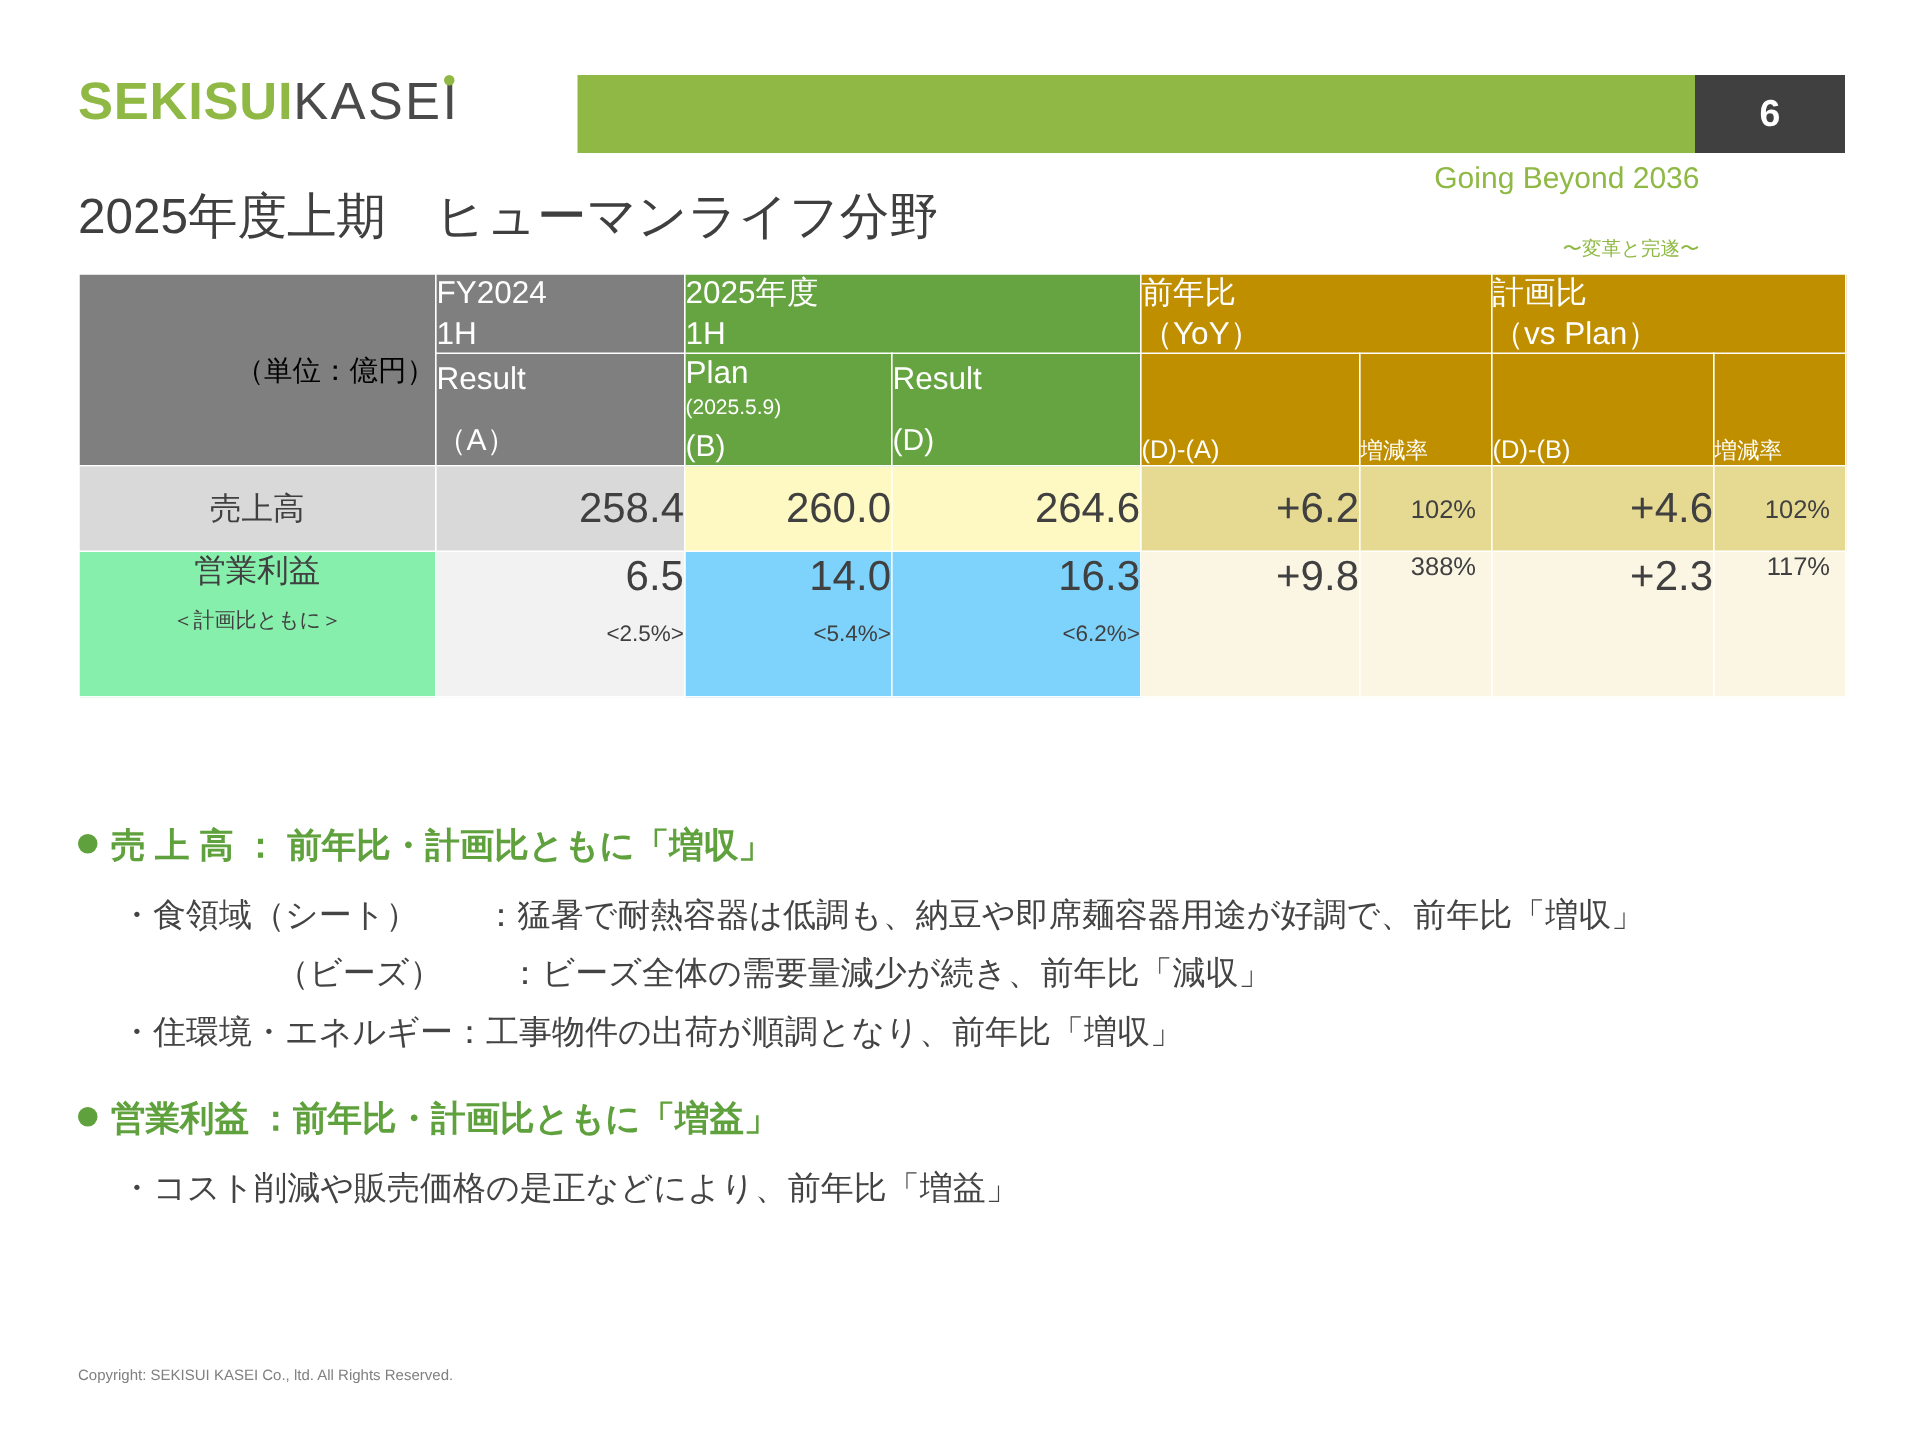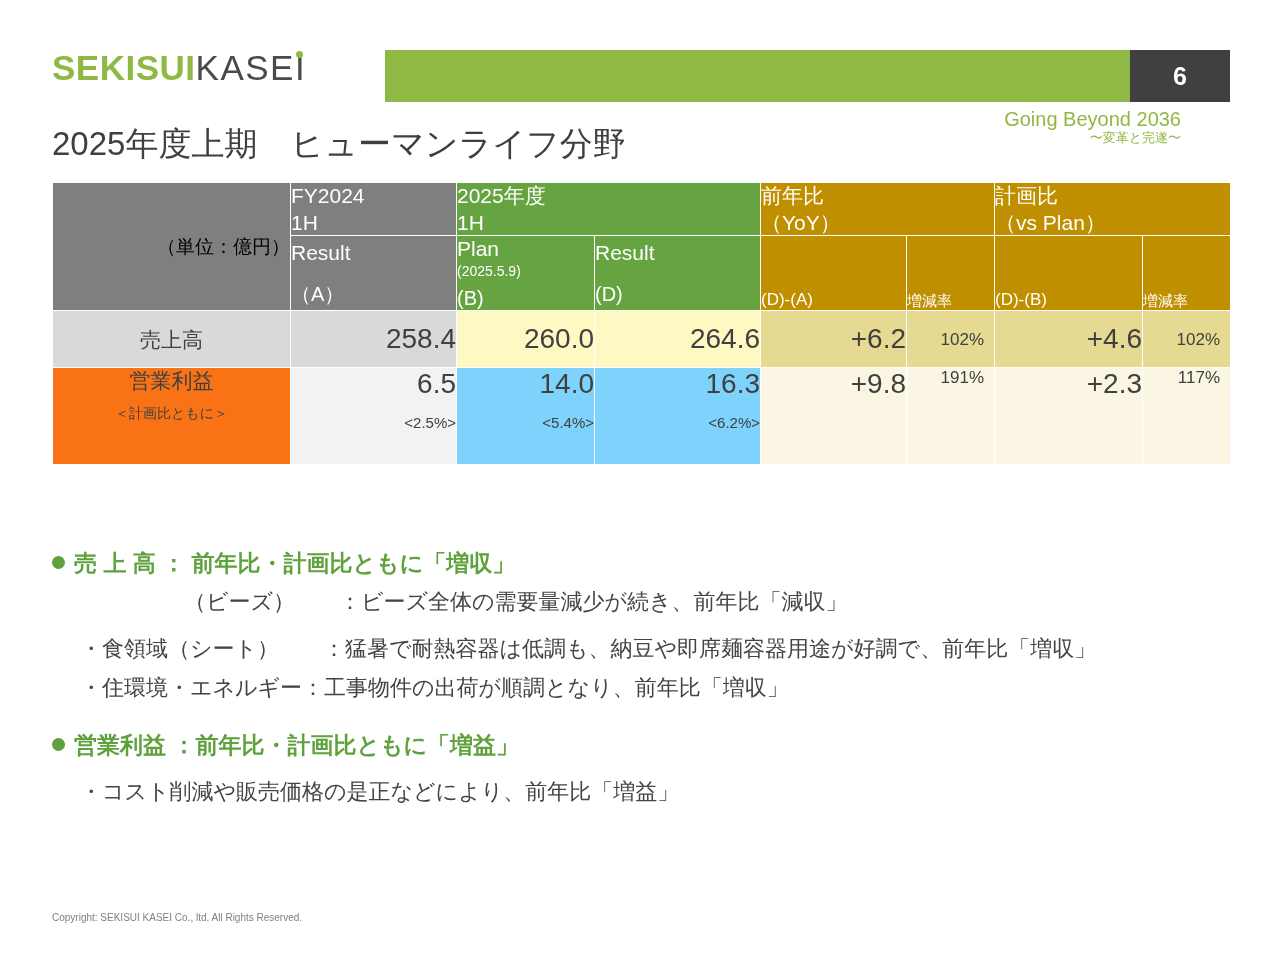--- a/index.html
+++ b/index.html
@@ -15,21 +15,20 @@
     overflow: hidden;
     position: relative;
   }
 
   
   .header {
     position: absolute;
     left: 0; top: 0;
     width: 1183px;
     height: 165px;
-    padding-left: 48px;
   }
   .logo {
     position: absolute;
     left: 52px;
     top: 48px;
     font-size: 35px;
     letter-spacing: 0.5px;
     white-space: nowrap;
   }
   .logo .sekisui {
@@ -75,21 +74,21 @@
   }
   .tagline {
     position: absolute;
     right: 50px;
     top: 108px;
     text-align: right;
     color: #8FB944;
     line-height: 1.15;
   }
   .tagline .t1 { font-size: 20px; }
-  .tagline .t2 { font-size: 13px; }
+  .tagline .t2 { font-size: 13px; margin-top: 28px; }
 
   .slide-title {
     position: absolute;
     left: 52px;
     top: 122px;
     font-size: 33px;
     color: #3f3f3f;
     white-space: nowrap;
   }
 
@@ -128,21 +127,21 @@
   .unit-cell {
     background: #7F7F7F;
     color: #000000;
     text-align: right;
     font-size: 19px;
     vertical-align: middle;
   }
 
   
   .r1-label { background: #D9D9D9; }
-  .r2-label { background: #f97316; }
+  .r2-label { background: #86efac; }
   .r1-gray  { background: #D9D9D9; }
   .r2-gray  { background: #F2F2F2; }
   .r1-green { background: #fef9c3; }
   .r2-green { background: #7dd3fc; }
   .r1-gold  { background: #E6DA92; }
   .r2-gold  { background: #FBF6E3; }
 
   .rowlabel {
     text-align: center;
     font-size: 21px;
@@ -320,34 +319,34 @@
         </td>
         <td class="num r2-green">
           <span>14.0</span>
           <span class="ratio">&lt;5.4%&gt;</span>
         </td>
         <td class="num r2-green">
           <span>16.3</span>
           <span class="ratio">&lt;6.2%&gt;</span>
         </td>
         <td class="num r2-gold">+9.8</td>
-        <td class="num pct r2-gold">191%</td>
+        <td class="num pct r2-gold">388%</td>
         <td class="num r2-gold">+2.3</td>
         <td class="num pct r2-gold">117%</td>
       </tr>
     </tbody>
   </table>
 </div>
 
 <div class="bullets">
   <p class="blk-head">
     <span class="dotmark"></span><span>売 上 高 ： 前年比・計画比ともに「増収」</span>
   </p>
+  <p class="blk-line indent1 gap-top">・食領域（シート）　　：猛暑で耐熱容器は低調も、納豆や即席麺容器用途が好調で、前年比「増収」</p>
   <p class="blk-line indent2">（ビーズ）　　：ビーズ全体の需要量減少が続き、前年比「減収」</p>
-  <p class="blk-line indent1 gap-top">・食領域（シート）　　：猛暑で耐熱容器は低調も、納豆や即席麺容器用途が好調で、前年比「増収」</p>
   <p class="blk-line indent1">・住環境・エネルギー：工事物件の出荷が順調となり、前年比「増収」</p>
 
   <p class="blk-head sec2">
     <span class="dotmark"></span><span>営業利益 ：前年比・計画比ともに「増益」</span>
   </p>
   <p class="blk-line indent1 gap-top">・コスト削減や販売価格の是正などにより、前年比「増益」</p>
 </div>
 
 <div class="copyright">Copyright: SEKISUI KASEI Co., ltd. All Rights Reserved.</div>
 

